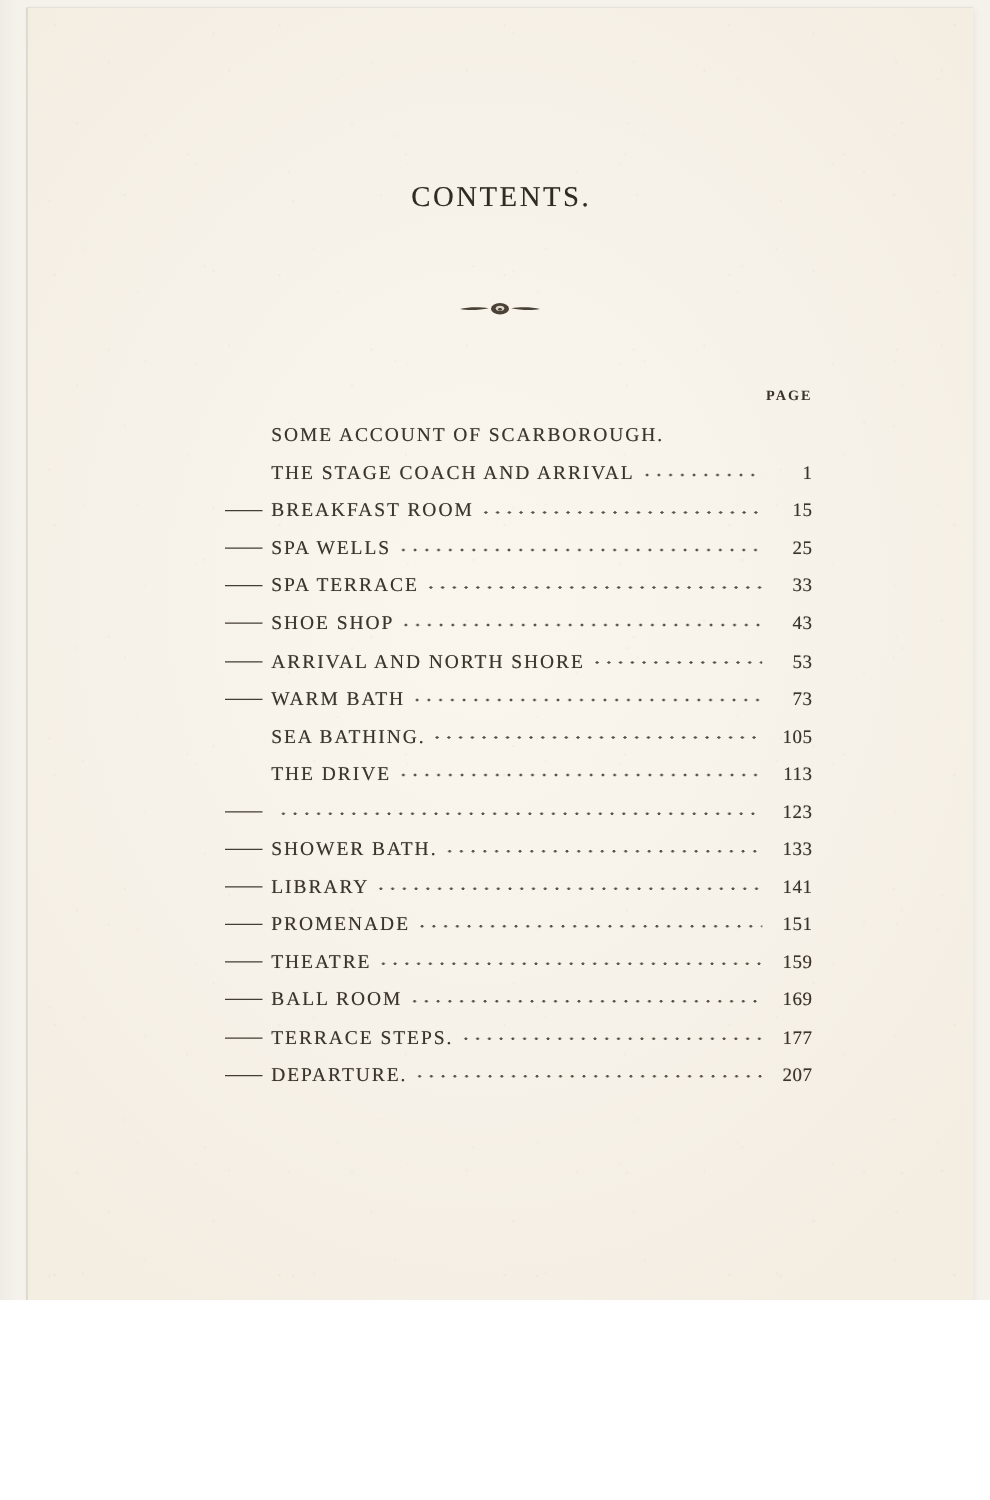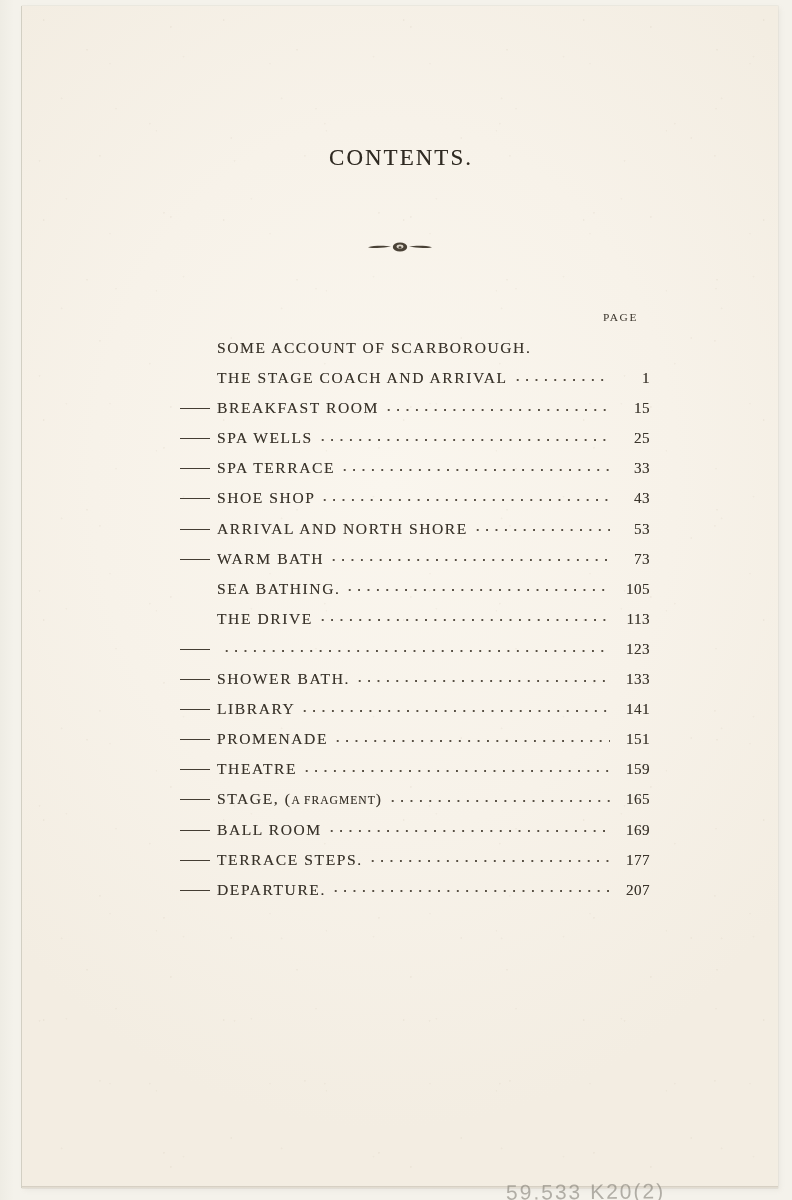--- a/index.html
+++ b/index.html
@@ -6,21 +6,21 @@
   html, body {
     margin: 0;
     padding: 0;
     background: #ffffff;
   }
 
   
   #scan {
     position: relative;
     width: 792px;
-    height: 1200px;
+    height: 1040px;
     overflow: hidden;
     background: #f3f1ea;           
     font-family: "Liberation Serif", "DejaVu Serif", serif;
   }
 
   
   #scan::before {
     content: "";
     position: absolute;
     inset: 0;
@@ -176,28 +176,29 @@
     width: 36px;
     text-align: right;
     font-size: 15.2px;
     letter-spacing: 0.4px;
     color: #3a342b;
     text-shadow: 0 0 0.55px rgba(58,52,43,0.5);
   }
 
   .page-label {
     position: absolute;
-    right: 12px;
+    right: 0;
     top: 4px;
     width: 70px;
     text-align: right;
     font-size: 11.4px;
     letter-spacing: 1.6px;
     color: #3a342b;
     text-indent: 1.6px;
+    font-weight: bold;
   }
 
   
   .toc-row.flush .dash { border-top: 0; }
 
   
   .pencil-mark {
     position: absolute;
     left: 506px;
     top: 1180px;
@@ -331,26 +332,20 @@
             <span class="pageno">151</span>
           </div>
           <div class="toc-row">
             <span class="dash"></span>
             <span class="title">THEATRE</span>
             <span class="leader"></span>
             <span class="pageno">159</span>
           </div>
           <div class="toc-row">
             <span class="dash"></span>
-            <span class="title">STAGE, (<span class="frag">A FRAGMENT</span>)</span>
-            <span class="leader"></span>
-            <span class="pageno">165</span>
-          </div>
-          <div class="toc-row">
-            <span class="dash"></span>
             <span class="title">BALL ROOM</span>
             <span class="leader"></span>
             <span class="pageno">169</span>
           </div>
           <div class="toc-row">
             <span class="dash"></span>
             <span class="title">TERRACE STEPS.</span>
             <span class="leader"></span>
             <span class="pageno">177</span>
           </div>

